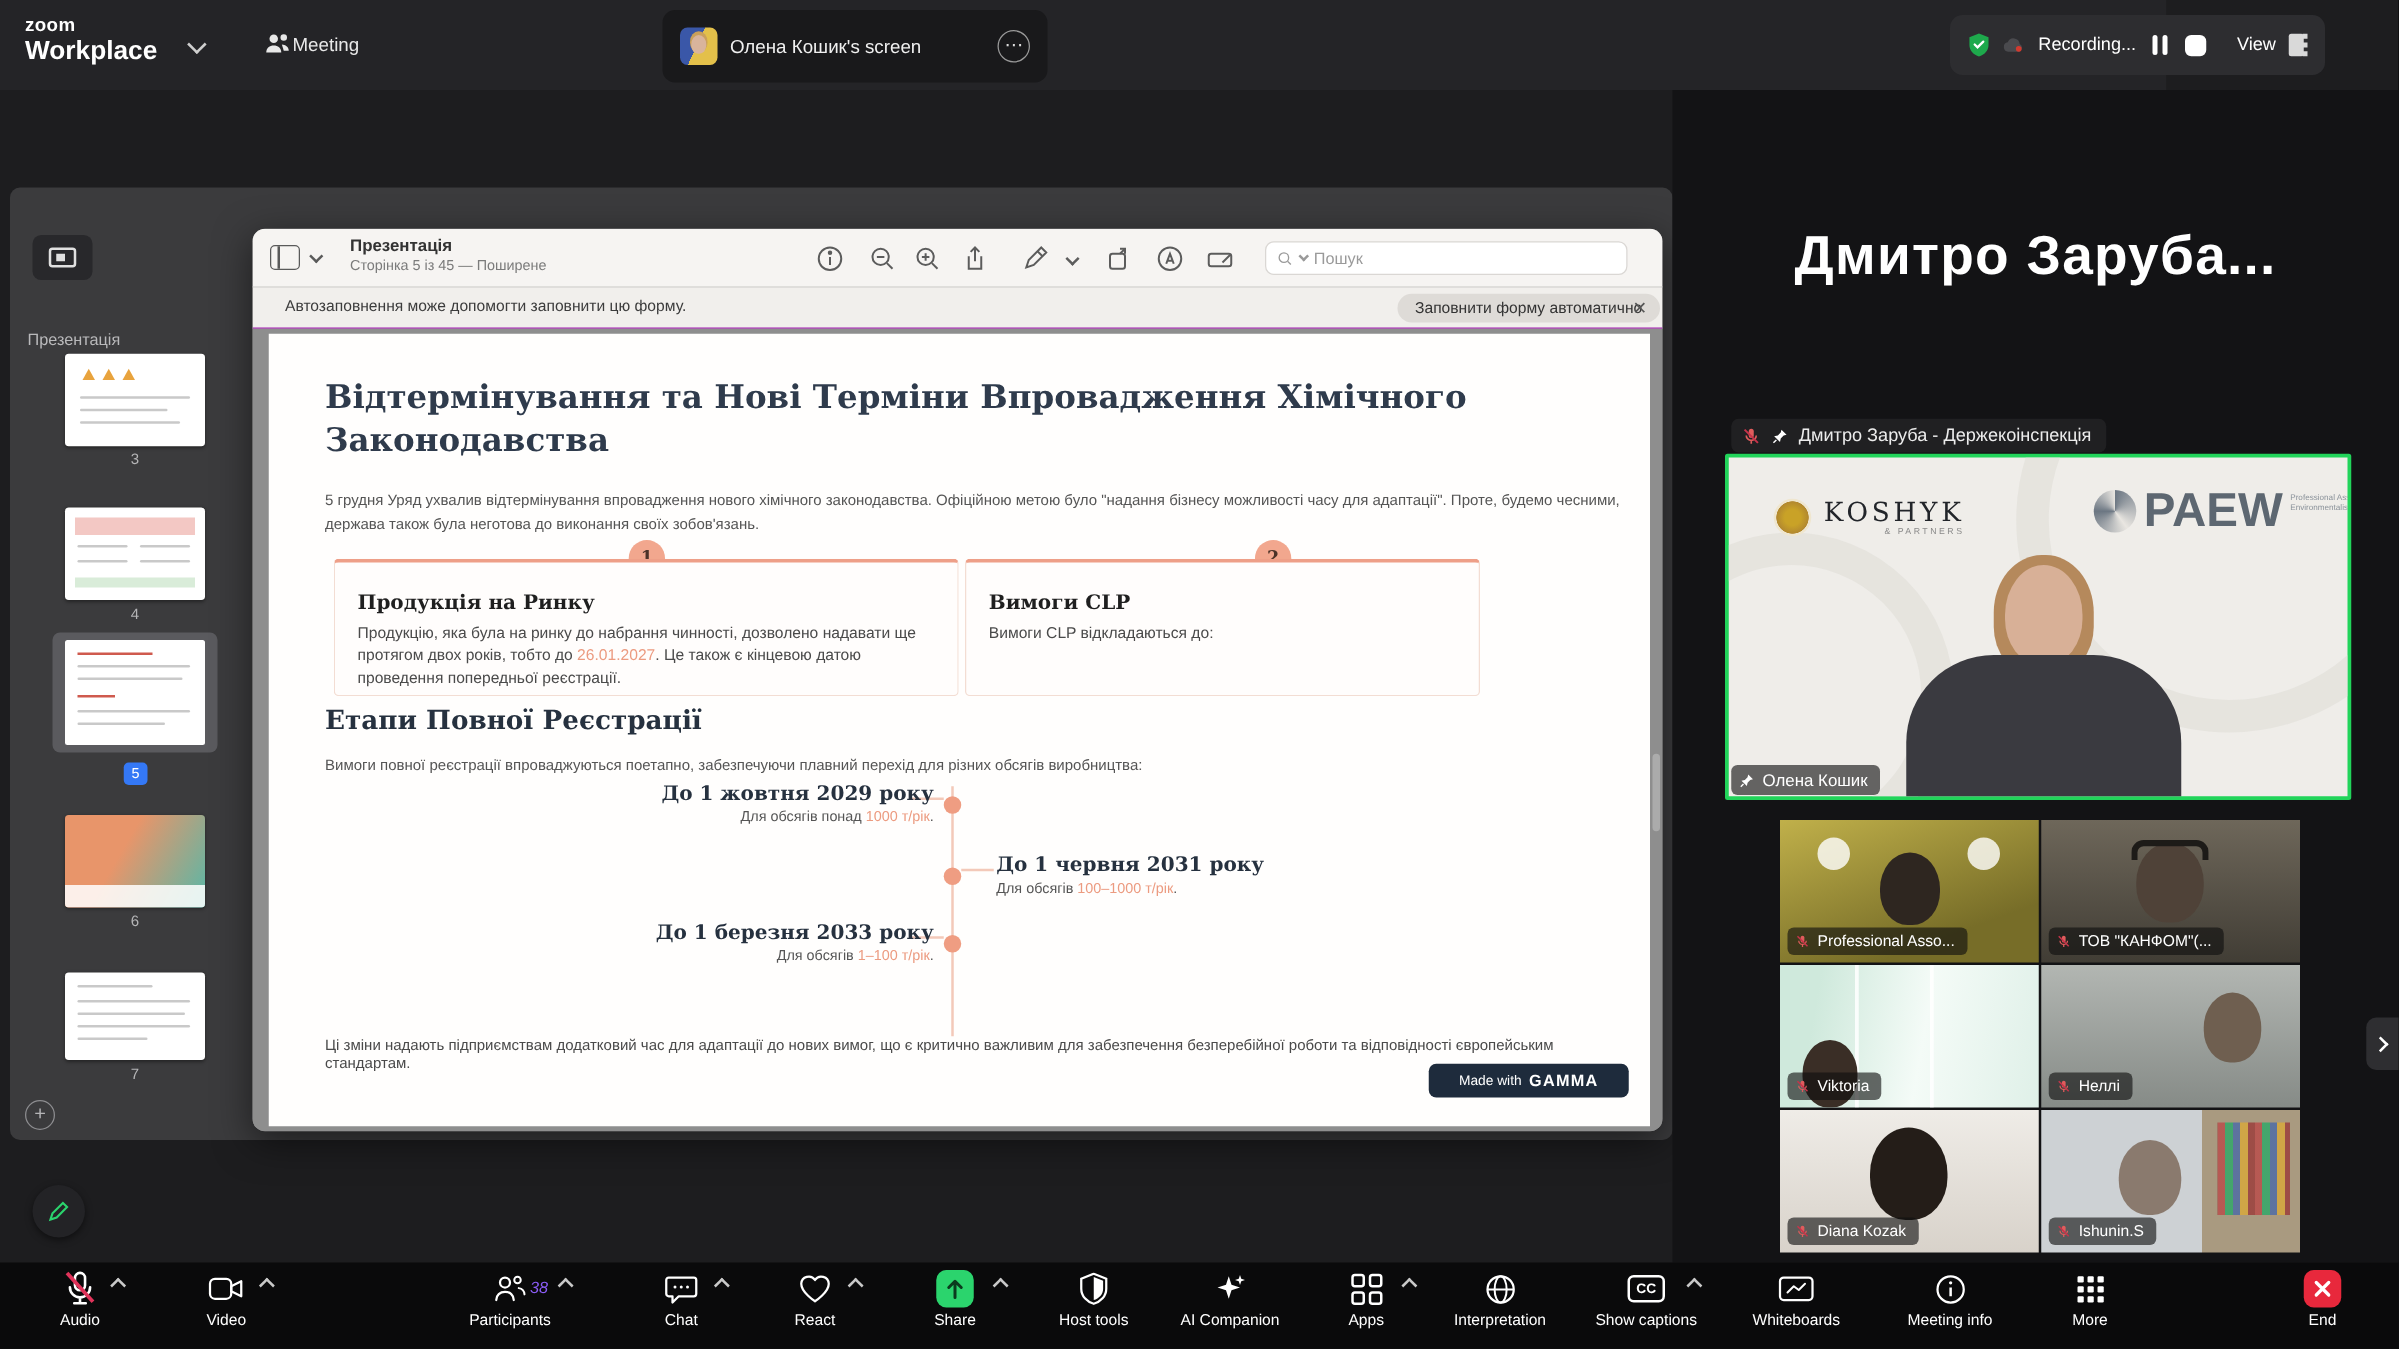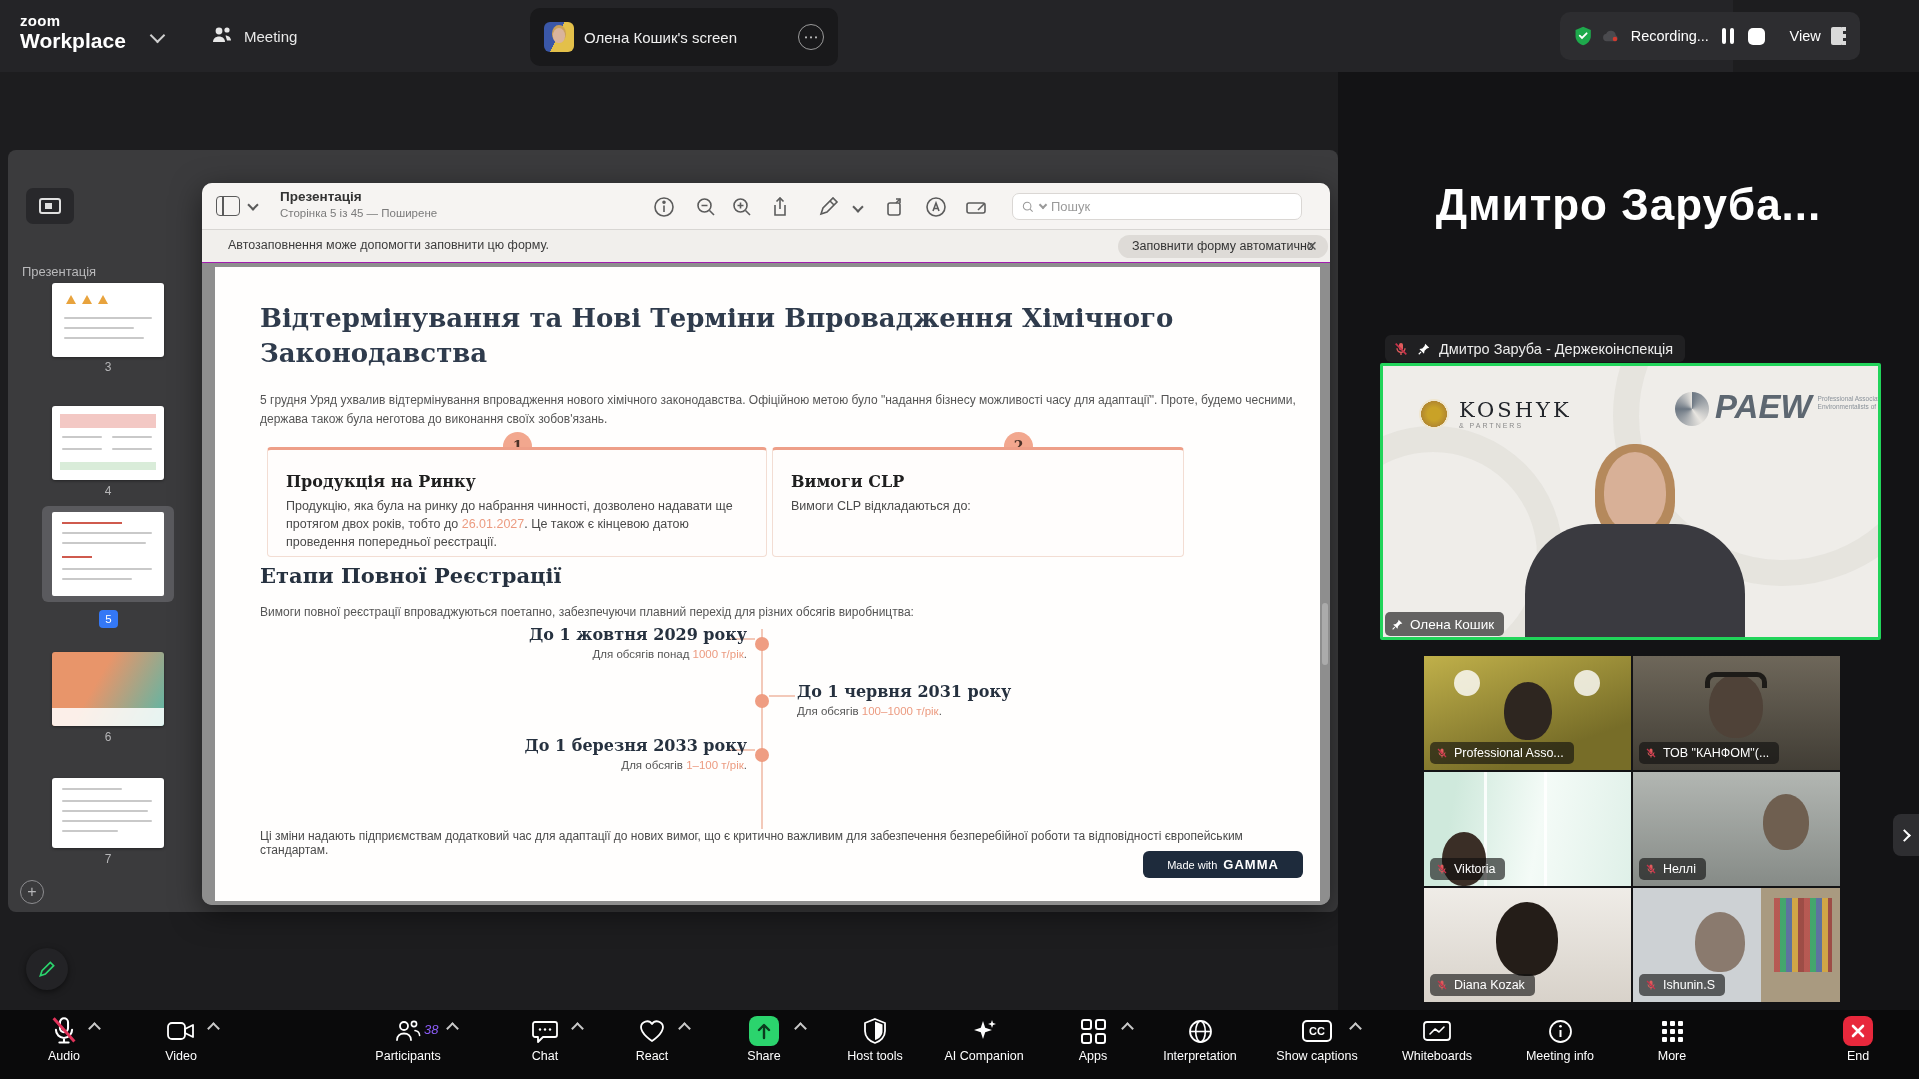--- a/index.html
+++ b/index.html
@@ -7,21 +7,21 @@
   body { font-family:"Liberation Sans", sans-serif; }
   .stage { position:relative; width:1919px; height:1079px; background:#1d1d1f; }
 
   
   .topbar { position:absolute; left:0; top:0; width:1733px; height:72px; background:#242427; }
   .logo { position:absolute; left:20px; top:12px; color:#fff; }
   .logo .l1 { font-size:15px; font-weight:700; letter-spacing:.3px; }
   .logo .l2 { font-size:21px; font-weight:700; margin-top:0px; }
   .chev-dn { position:absolute; width:11px; height:11px; border-left:2px solid #cfcfcf; border-bottom:2px solid #cfcfcf; transform:rotate(-45deg); }
   .logo-chev { left:152px; top:30px; }
-  .tab-meeting { position:absolute; left:210px; top:18px; height:36px; display:flex; align-items:center; gap:10px; color:#e8e8e8; font-size:15px; }
+  .tab-meeting { position:absolute; left:210px; top:18px; height:36px; display:flex; align-items:center; color:#e8e8e8; font-size:15px; }
   .tab-screen { position:absolute; left:530px; top:8px; width:308px; height:58px; background:#19191b; border-radius:10px; display:flex; align-items:center; padding:0 14px; gap:10px; color:#f0f0f0; font-size:15px; }
   .tab-avatar { width:30px; height:30px; border-radius:6px; background:linear-gradient(115deg,#3a57a8 46%,#e3c04a 46%); position:relative; flex:0 0 auto; }
   .tab-avatar:after{ content:""; position:absolute; left:9px; top:6px; width:12px; height:15px; border-radius:50% 50% 45% 45%; background:#d9b49c; box-shadow:0 -2px 0 1px #caa05a; }
   .tab-ellipsis { margin-left:auto; width:26px; height:26px; border:1.5px solid #9a9a9a; border-radius:50%; color:#dcdcdc; font-size:15px; line-height:23px; text-align:center; }
   .status-pill { position:absolute; left:1560px; top:12px; width:300px; height:48px; background:#2d2d30; border-radius:10px; display:flex; align-items:center; padding:0 14px; gap:10px; }
   .shield-ok { width:24px; height:26px; }
   .rec-label { color:#fff; font-size:14.5px; }
   .rec-btn { width:24px; height:24px; display:flex; align-items:center; justify-content:center; }
   .pause-bars { display:flex; gap:4px; } .pause-bars i{ width:4px; height:16px; background:#fff; border-radius:2px; }
   .stop-sq { width:17px; height:17px; background:#fff; border-radius:5px; }
@@ -103,27 +103,27 @@
   .annotate-btn { position:absolute; left:26px; top:948px; width:42px; height:42px; border-radius:50%; background:#232326; display:flex; align-items:center; justify-content:center; box-shadow:0 2px 6px rgba(0,0,0,.5); }
 
   
   .right-panel { position:absolute; left:1338px; top:72px; width:581px; height:938px; background:#131315; }
   .big-name { position:absolute; left:0; top:108px; width:581px; text-align:center; color:#fff; font-size:44px; font-weight:600; letter-spacing:1px; }
   .pin-pill { position:absolute; left:47px; top:263px; height:27px; background:rgba(34,34,36,.92); border-radius:6px; display:flex; align-items:center; gap:8px; padding:0 12px 0 8px; color:#ececec; font-size:14.5px; }
   .main-video { position:absolute; left:42px; top:291px; width:501px; height:277px; background:#efede9; border:3px solid #21d45a; border-radius:2px; overflow:hidden; }
   .swirl { position:absolute; border:26px solid #e0ddd7; border-radius:50%; opacity:.6; }
   .sw1 { width:340px; height:340px; left:230px; top:-120px; }
   .sw2 { width:260px; height:260px; left:-80px; top:60px; }
-  .logo-koshyk { position:absolute; left:36px; top:32px; display:flex; align-items:center; gap:10px; }
+  .logo-koshyk { position:absolute; left:36px; top:32px; display:flex; align-items:center; gap:10px;text-align:right; }
   .k-mark { width:30px; height:30px; border-radius:50%; background:radial-gradient(circle at 50% 50%, #c9a227 30%, #b2882f 60%, #efe6cf 62%); }
   .k-name { font-family:"DejaVu Serif", serif; font-size:21px; letter-spacing:3px; color:#22252a; }
   .k-sub { font-size:7px; letter-spacing:2px; color:#8a8a8a; }
   .logo-paew { position:absolute; left:292px; top:26px; display:flex; align-items:flex-start; gap:6px; }
   .p-swirl { width:34px; height:34px; border-radius:50%; background:conic-gradient(#6b7682, #e9e6e1 40%, #6b7682 75%, #e9e6e1); }
-  .p-name { font-size:33px; font-weight:700; color:#5d6771; line-height:.9;font-style:italic; }
+  .p-name { font-size:38px; font-weight:700; color:#5d6771; line-height:.9; }
   .p-sub { width:92px; font-size:6.5px; color:#8a929a; line-height:1.3; margin-top:3px; }
   .w-hair { position:absolute; left:212px; top:78px; width:80px; height:96px; border-radius:48% 48% 40% 40%; background:#b5895c; }
   .w-head { position:absolute; left:221px; top:86px; width:62px; height:80px; border-radius:50% 50% 46% 46%; background:#d8b097; }
   .w-torso { position:absolute; left:142px; top:158px; width:220px; height:125px; border-radius:70px 70px 0 0; background:#3a3a40; }
   .name-pill { position:absolute; display:flex; align-items:center; gap:6px; background:rgba(15,15,15,.62); border-radius:5px; padding:0 10px 0 6px; color:#fff; }
   .speaker-pill { left:47px; top:540px; height:24px; font-size:13.5px; }
 
   .tile { position:absolute; width:207px; height:114px; overflow:hidden; }
   .tile .name-pill { left:6px; bottom:6px; height:22px; font-size:12.5px; }
   .tile-head { position:absolute; border-radius:50% 50% 46% 46%; }

